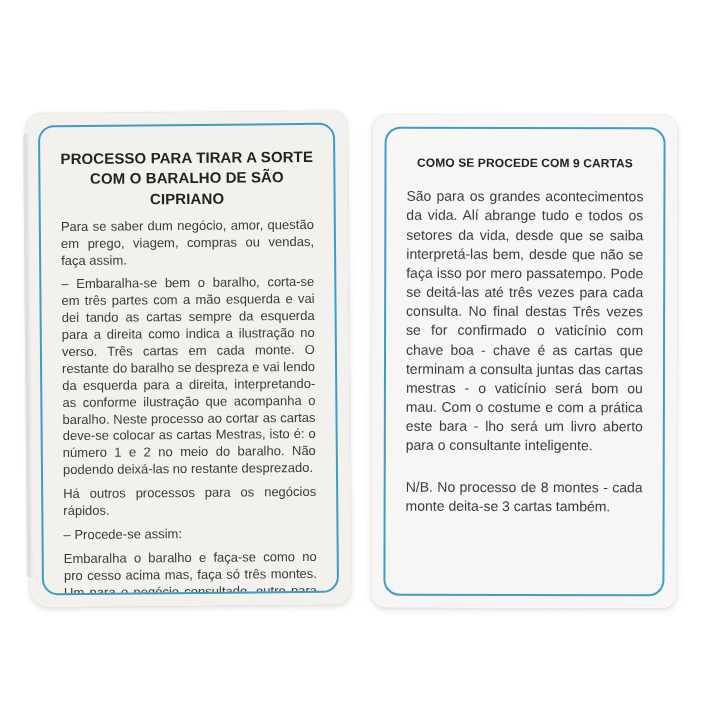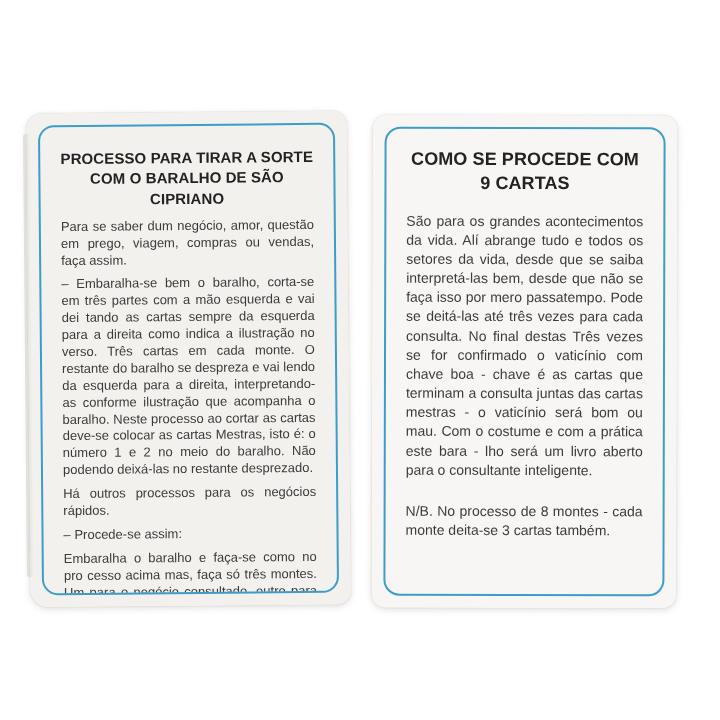--- a/index.html
+++ b/index.html
@@ -49,21 +49,21 @@
   .card-title {
     margin: 0 0 9px 0;
     text-align: center;
     font-weight: bold;
     color: var(--title-text, #222222);
     font-size: 15px;
     line-height: 1.35;
     letter-spacing: 0.1px;
   }
   .card-left .card-title { margin-top: 4px; }
-  .card-right .card-title { margin-bottom: 16px; font-size: 18px; }
+  .card-right .card-title { margin-top: 8px; margin-bottom: 16px; font-size: 12px; }
   .body-par {
     margin: 0 0 7px 0;
     color: var(--body-text, #3b3b3b);
     text-align: justify;
   }
   .card-left .body-par {
     font-size: 13px;
     line-height: 1.3;
   }
   .card-right .body-par {

